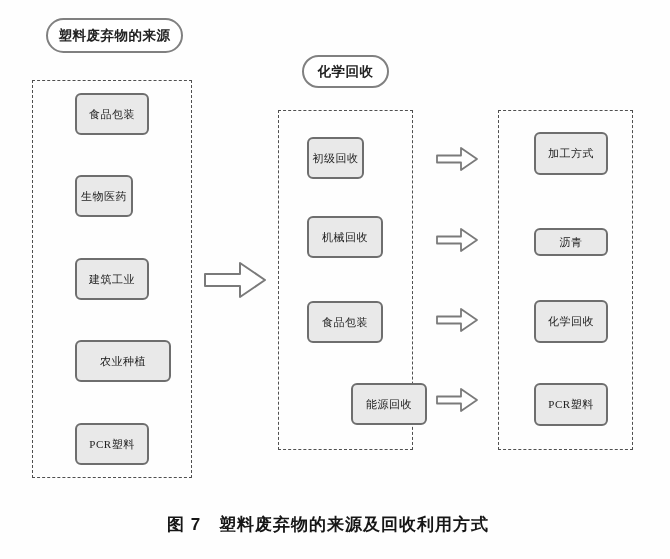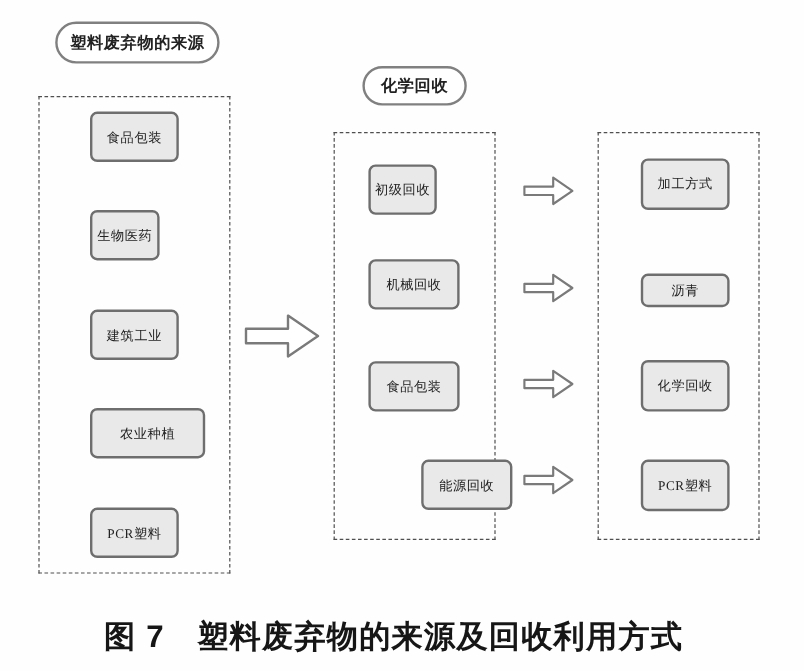--- a/index.html
+++ b/index.html
@@ -50,21 +50,21 @@
     stroke-width: 2;
     stroke-linejoin: round;
   }
   .arrow.small polygon { stroke-width: 1.8; }
   .caption {
     position: absolute;
     left: 0;
     right: 14px;
     top: 513px;
     text-align: center;
-    font-size: 26px;
+    font-size: 17px;
     font-weight: bold;
     color: #161616;
     letter-spacing: 1px;
   }
 </style>
 </head>
 <body>
 
 <div class="stage">
 

